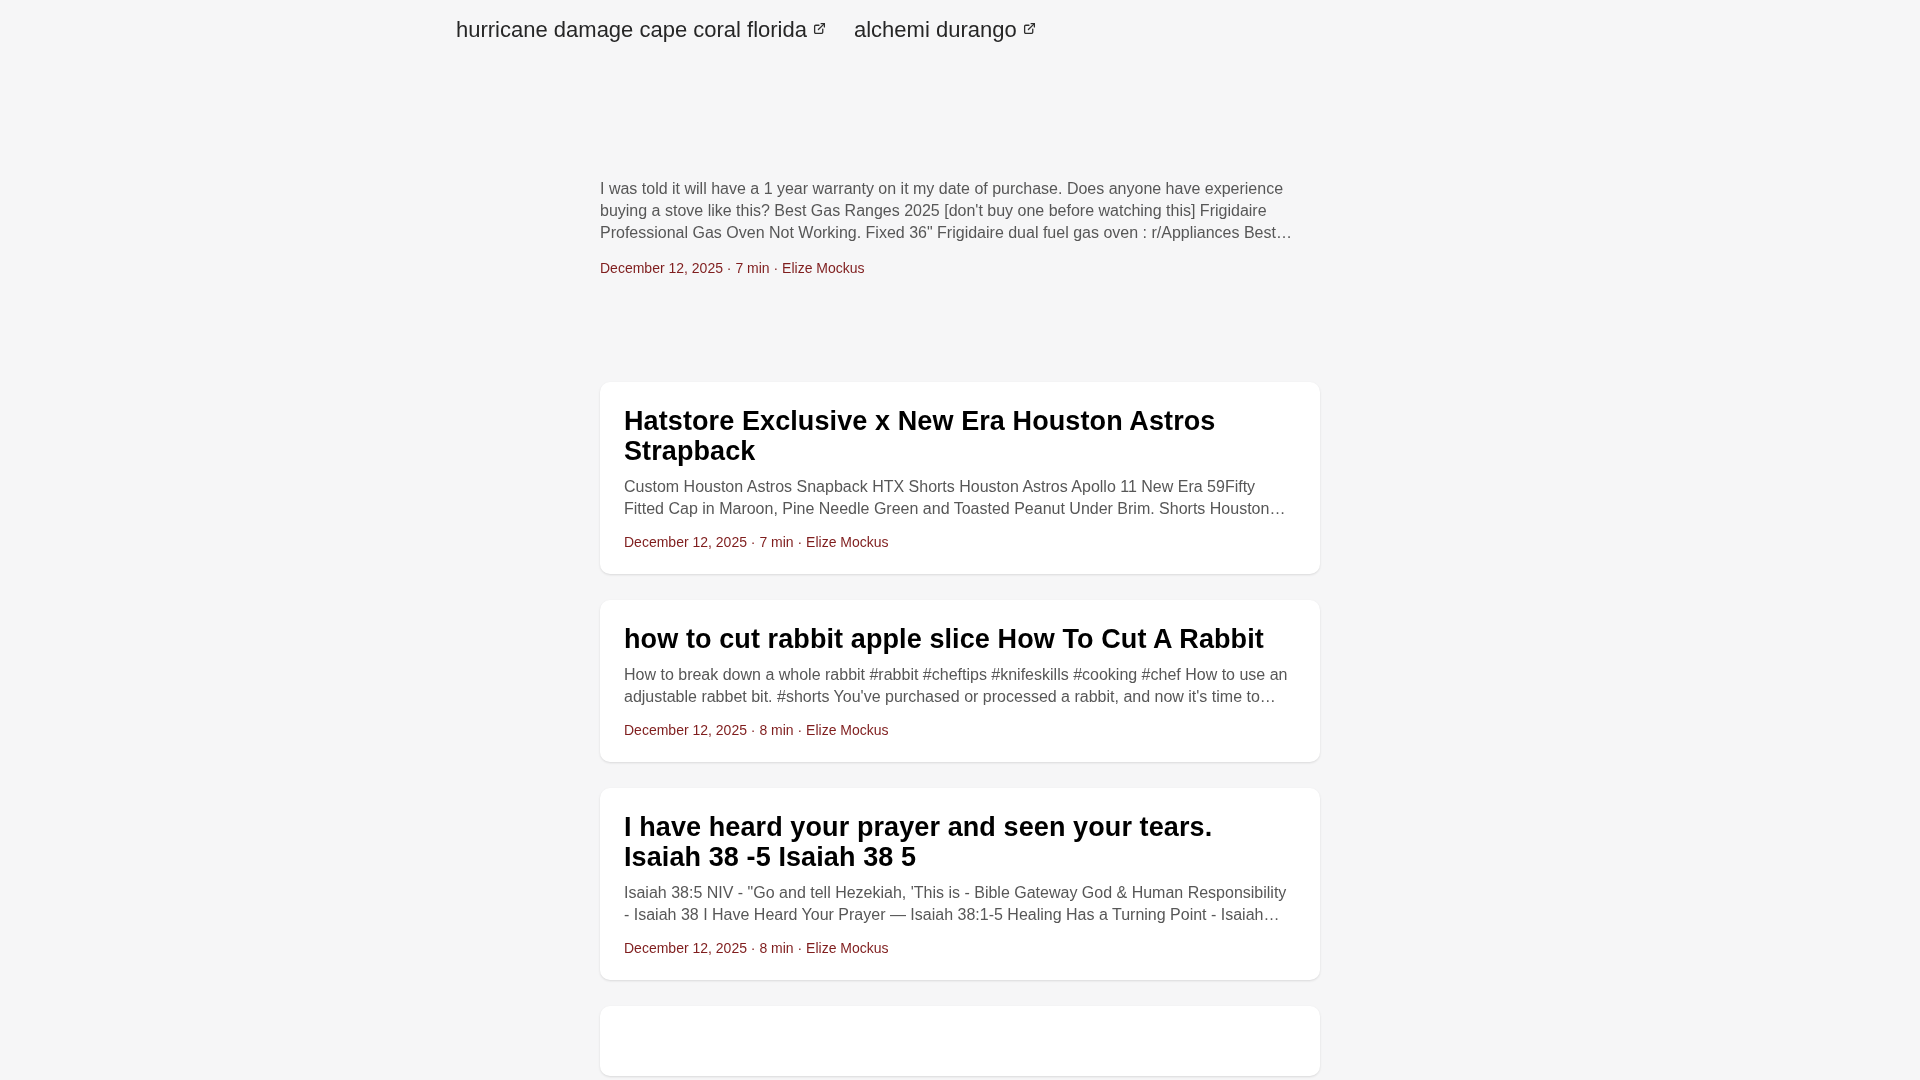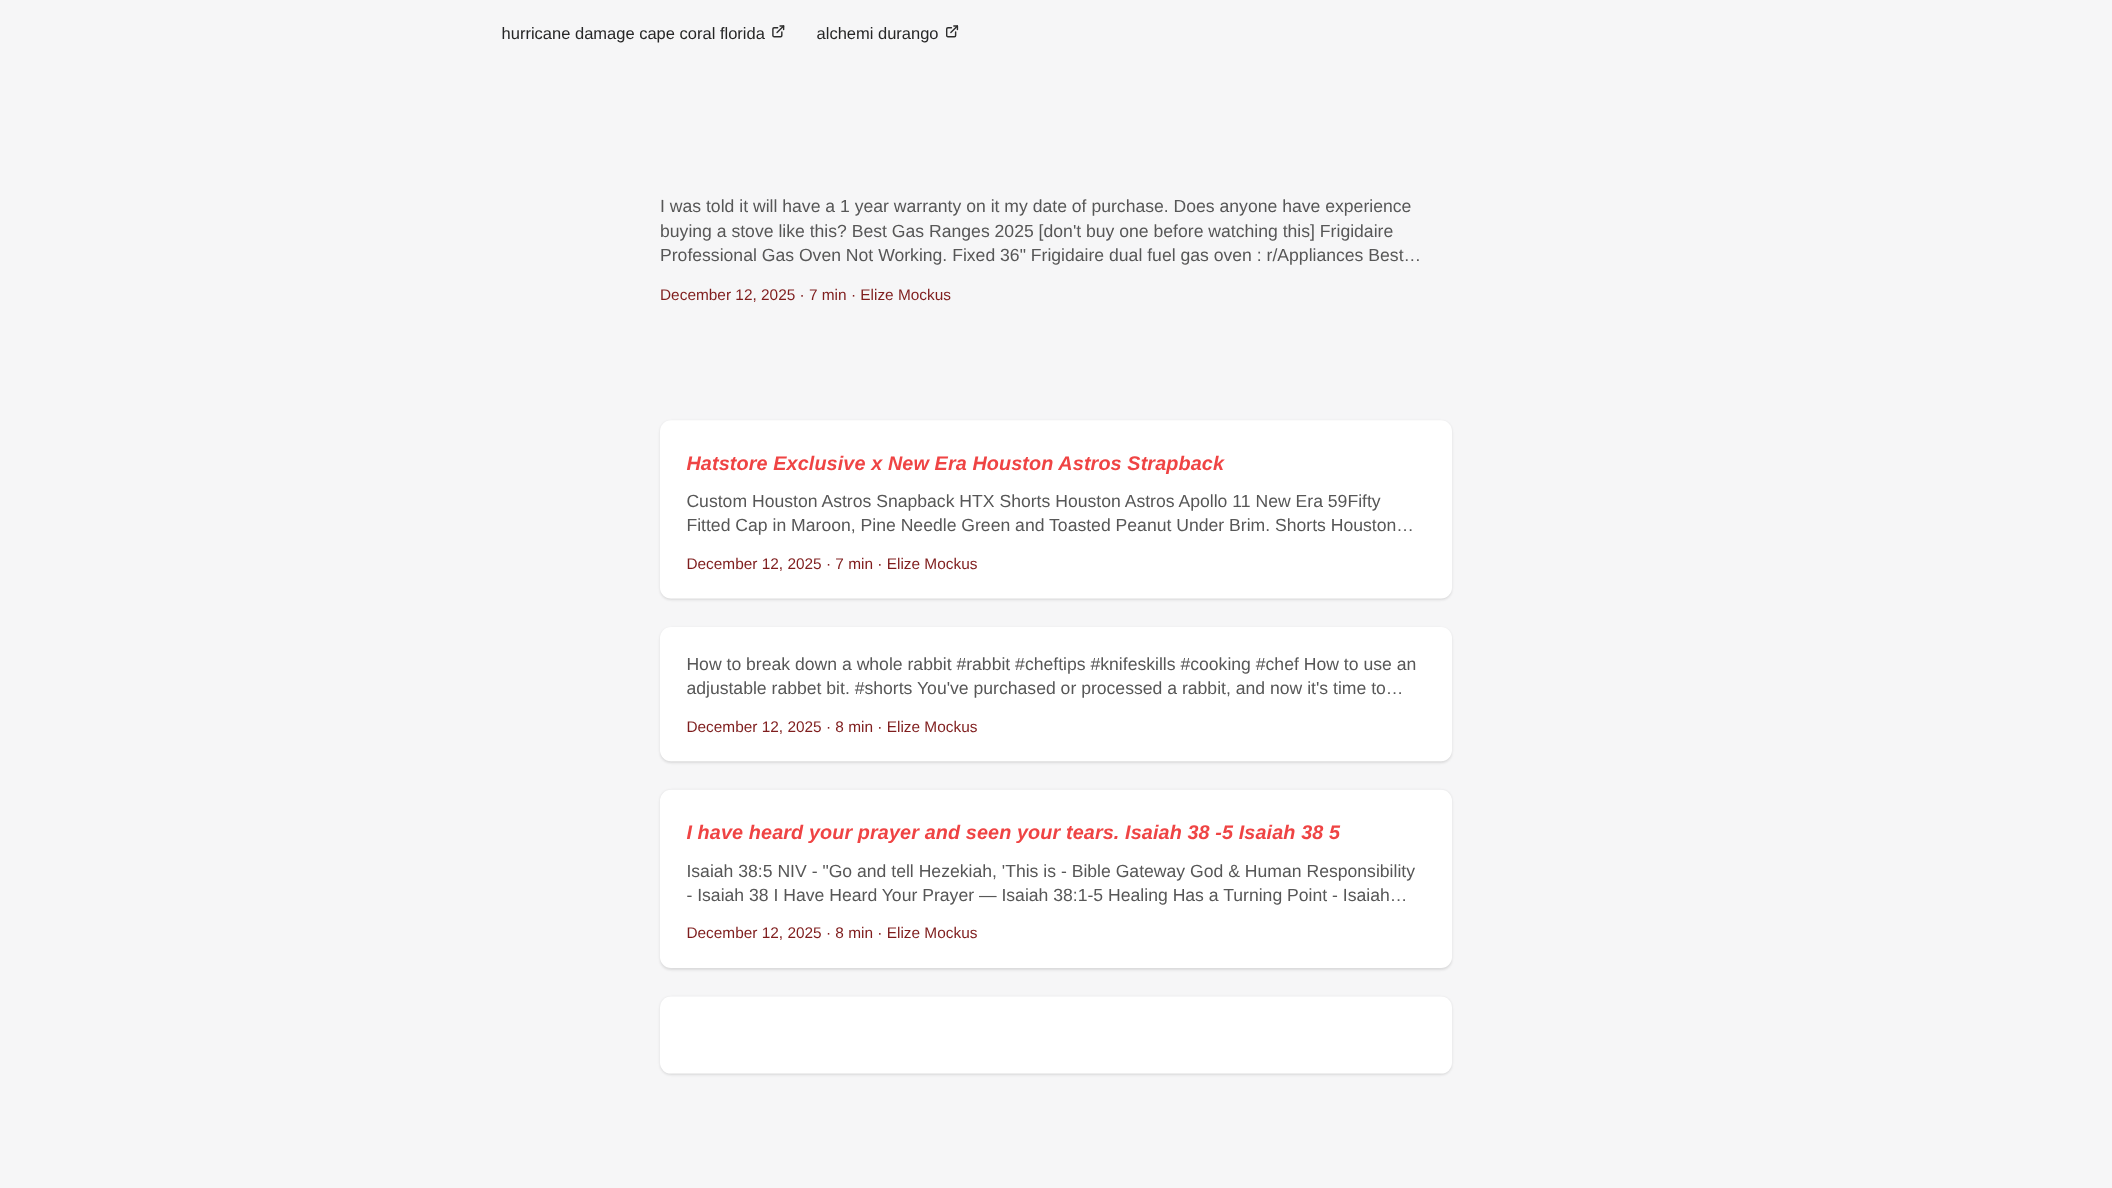--- a/index.html
+++ b/index.html
@@ -21,21 +21,21 @@
     letter-spacing: 0.1px; cursor: pointer;
   }
   .theme-toggle {
     background: none; border: none; cursor: pointer; padding: 0;
     display: flex; align-items: center; color: #1d1d1d;
   }
   .theme-toggle svg { width: 17px; height: 17px; }
   .menu { display: flex; list-style: none; gap: 28px; align-items: center; }
   .menu a {
     display: flex; align-items: center; gap: 6px;
-    font-size: 15px; color: #262626; text-decoration: none; cursor: pointer;
+    font-size: 22px; color: #262626; text-decoration: none; cursor: pointer;
   }
   .ext-icon { width: 13px; height: 13px; transform: translateY(-2px); color: #2e2e2e; }
   
   main { max-width: 720px; margin: 0 auto; }
   
   .first-entry { padding: 118px 0 106px; cursor: pointer; }
   .first-entry h1 {
     font-size: 24px; line-height: 32px; font-weight: 700; color: #171717;
     margin-bottom: 18px; letter-spacing: 0.1px;
   }
@@ -45,22 +45,22 @@
   }
   .first-entry .entry-summary { -webkit-line-clamp: 3; max-height: 66px; }
   .entry-meta { font-size: 14px; color: #7f1d1d; margin-top: 16px; }
   
   .post-entry {
     background: #ffffff; border-radius: 10px; padding: 24px;
     margin-bottom: 26px; cursor: pointer;
     box-shadow: 0 1px 3px rgba(0,0,0,0.07), 0 1px 2px rgba(0,0,0,0.05);
   }
   .post-entry h2 {
-    font-size: 18px; line-height: 30px; font-weight: 700; color: #ef4444;
-    margin-bottom: 10px; letter-spacing: 0.1px; font-style: italic;
+    font-size: 27px; line-height: 30px; font-weight: 700; color: #000000;
+    margin-bottom: 10px; letter-spacing: 0.1px;
   }
   .post-entry .entry-summary { -webkit-line-clamp: 2; max-height: 44px; margin-bottom: 14px; }
   .post-entry .entry-meta { margin-top: 0; }
   .post-entry.partial { height: 70px; margin-bottom: 0; }
 </style>
 </head>
 <body>
 
 <header class="site-header">
   <nav class="nav">
@@ -100,20 +100,21 @@
     <footer class="entry-meta">December 12, 2025 · 7 min · Elize Mockus</footer>
   </article>
 
   <article class="post-entry">
     <h2>Hatstore Exclusive x New Era Houston Astros Strapback</h2>
     <div class="entry-summary">Custom Houston Astros Snapback HTX Shorts Houston Astros Apollo 11 New Era 59Fifty Fitted Cap in Maroon, Pine Needle Green and Toasted Peanut Under Brim. Shorts Houston Astros Rover New Era 59Fifty…</div>
     <footer class="entry-meta">December 12, 2025 · 7 min · Elize Mockus</footer>
   </article>
 
   <article class="post-entry">
+    <h2>how to cut rabbit apple slice How To Cut A Rabbit</h2>
     <div class="entry-summary">How to break down a whole rabbit #rabbit #cheftips #knifeskills #cooking #chef How to use an adjustable rabbet bit. #shorts You've purchased or processed a rabbit, and now it's time to cook it. what now? This wil…</div>
     <footer class="entry-meta">December 12, 2025 · 8 min · Elize Mockus</footer>
   </article>
 
   <article class="post-entry">
     <h2>I have heard your prayer and seen your tears. Isaiah 38 -5 Isaiah 38 5</h2>
     <div class="entry-summary">Isaiah 38:5 NIV - "Go and tell Hezekiah, 'This is - Bible Gateway God &amp; Human Responsibility - Isaiah 38 I Have Heard Your Prayer — Isaiah 38:1-5 Healing Has a Turning Point - Isaiah 38:1-8 - Pastor James Eakins…</div>
     <footer class="entry-meta">December 12, 2025 · 8 min · Elize Mockus</footer>
   </article>
 

